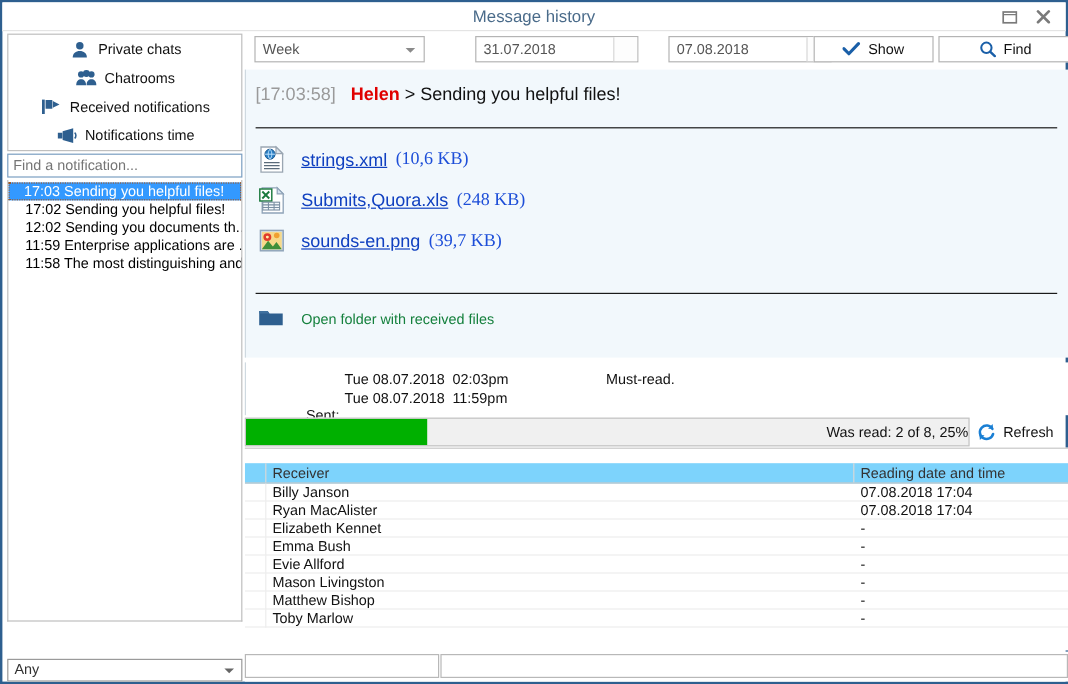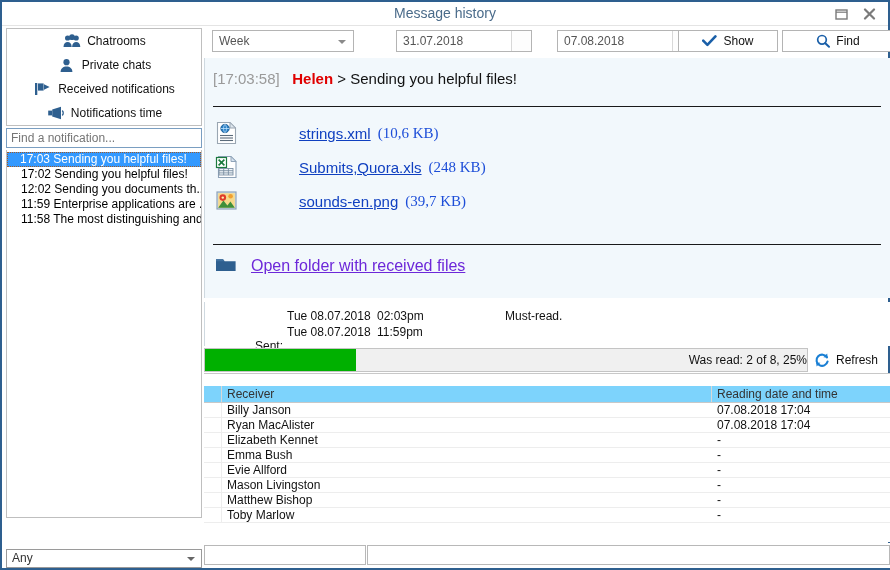--- a/index.html
+++ b/index.html
@@ -212,37 +212,36 @@
     width: 26px; height: 24px;
     margin-right: 10px;
     position: relative;
     flex: none;
   }
   .file-name {
     font-size: 15px;
     color: #1040c0;
     text-decoration: underline;
     cursor: default;
-    margin-left: 48px;
   }
   .file-size {
     font-size: 15px;
     color: #1d4ed8;
     margin-left: 7px;
     font-family: Liberation Serif, serif;
   }
 
   .folder-row {
     position: absolute; left: 10px; top: 196px;
     height: 24px;
     display: flex; align-items: center;
   }
   .folder-ico { width: 26px; height: 20px; margin-right: 10px; color: #2e5f8f; flex: none; }
   .folder-link {
-    font-size: 16px; color: #6d28d9; text-decoration: underline; cursor: default;
+    font-size: 12px; color: #15803d; cursor: default;
   }
 
   
   .meta {
     position: absolute; left: 202px; top: 300px;
     width: 686px; height: 44px;
     background: #ffffff;
     border-left: 1px solid #cfd9e0;
     font-size: 12px;
     color: #111111;
@@ -357,40 +356,40 @@
     <div class="win-btn win-close">
       <svg width="13" height="12" viewBox="0 0 13 12">
           <path d="M2,1.5 L11,10.5 M11,1.5 L2,10.5" stroke="#7a7a7a" stroke-width="2.2" stroke-linecap="round"></path>
         </svg>
     </div>
   </div>
 
   <div class="sidebar">
 
     <div class="nav-box">
+      <div class="nav-item">
+        <span class="nav-ico">
+          <svg width="15" height="15" viewBox="0 0 15 15">
+              <circle cx="7.5" cy="4.2" r="3.1" fill="#2e5f8f"></circle>
+              <path d="M1.6,14 C1.6,10.2 4.2,8.4 7.5,8.4 C10.8,8.4 13.4,10.2 13.4,14 Z" fill="#2e5f8f"></path>
+            </svg>
+        </span>
+        <span>Private chats</span>
+      </div>
       <div class="nav-item">
         <span class="nav-ico">
           <svg width="18" height="14" viewBox="0 0 18 14">
               <circle cx="4.6" cy="4" r="2.6" fill="#2e5f8f"></circle>
               <circle cx="13.2" cy="4" r="2.6" fill="#2e5f8f"></circle>
               <circle cx="9" cy="3.2" r="2.9" fill="#2e5f8f"></circle>
               <path d="M0.5,13 C0.5,9.6 2.4,8 4.6,8 C6.8,8 8.7,9.6 8.7,13 Z" fill="#2e5f8f"></path>
               <path d="M9.1,13 C9.1,9.6 11,8 13.2,8 C15.4,8 17.3,9.6 17.3,13 Z" fill="#2e5f8f"></path>
             </svg>
         </span>
         <span>Chatrooms</span>
-      </div>
-      <div class="nav-item">
-        <span class="nav-ico">
-          <svg width="15" height="15" viewBox="0 0 15 15">
-              <circle cx="7.5" cy="4.2" r="3.1" fill="#2e5f8f"></circle>
-              <path d="M1.6,14 C1.6,10.2 4.2,8.4 7.5,8.4 C10.8,8.4 13.4,10.2 13.4,14 Z" fill="#2e5f8f"></path>
-            </svg>
-        </span>
-        <span>Private chats</span>
       </div>
       <div class="nav-item">
         <span class="nav-ico">
           <svg width="18" height="14" viewBox="0 0 18 14">
               <rect x="1" y="1" width="2.3" height="12" fill="#2e5f8f"></rect>
               <path d="M4,1.4 L9.6,1.4 L9.6,8.6 L4,8.6 Z" fill="#2e5f8f"></path>
               <path d="M10,2.2 L15.6,5 L10,7.8 Z" fill="#2e5f8f"></path>
             </svg>
         </span>
         <span>Received notifications</span>

